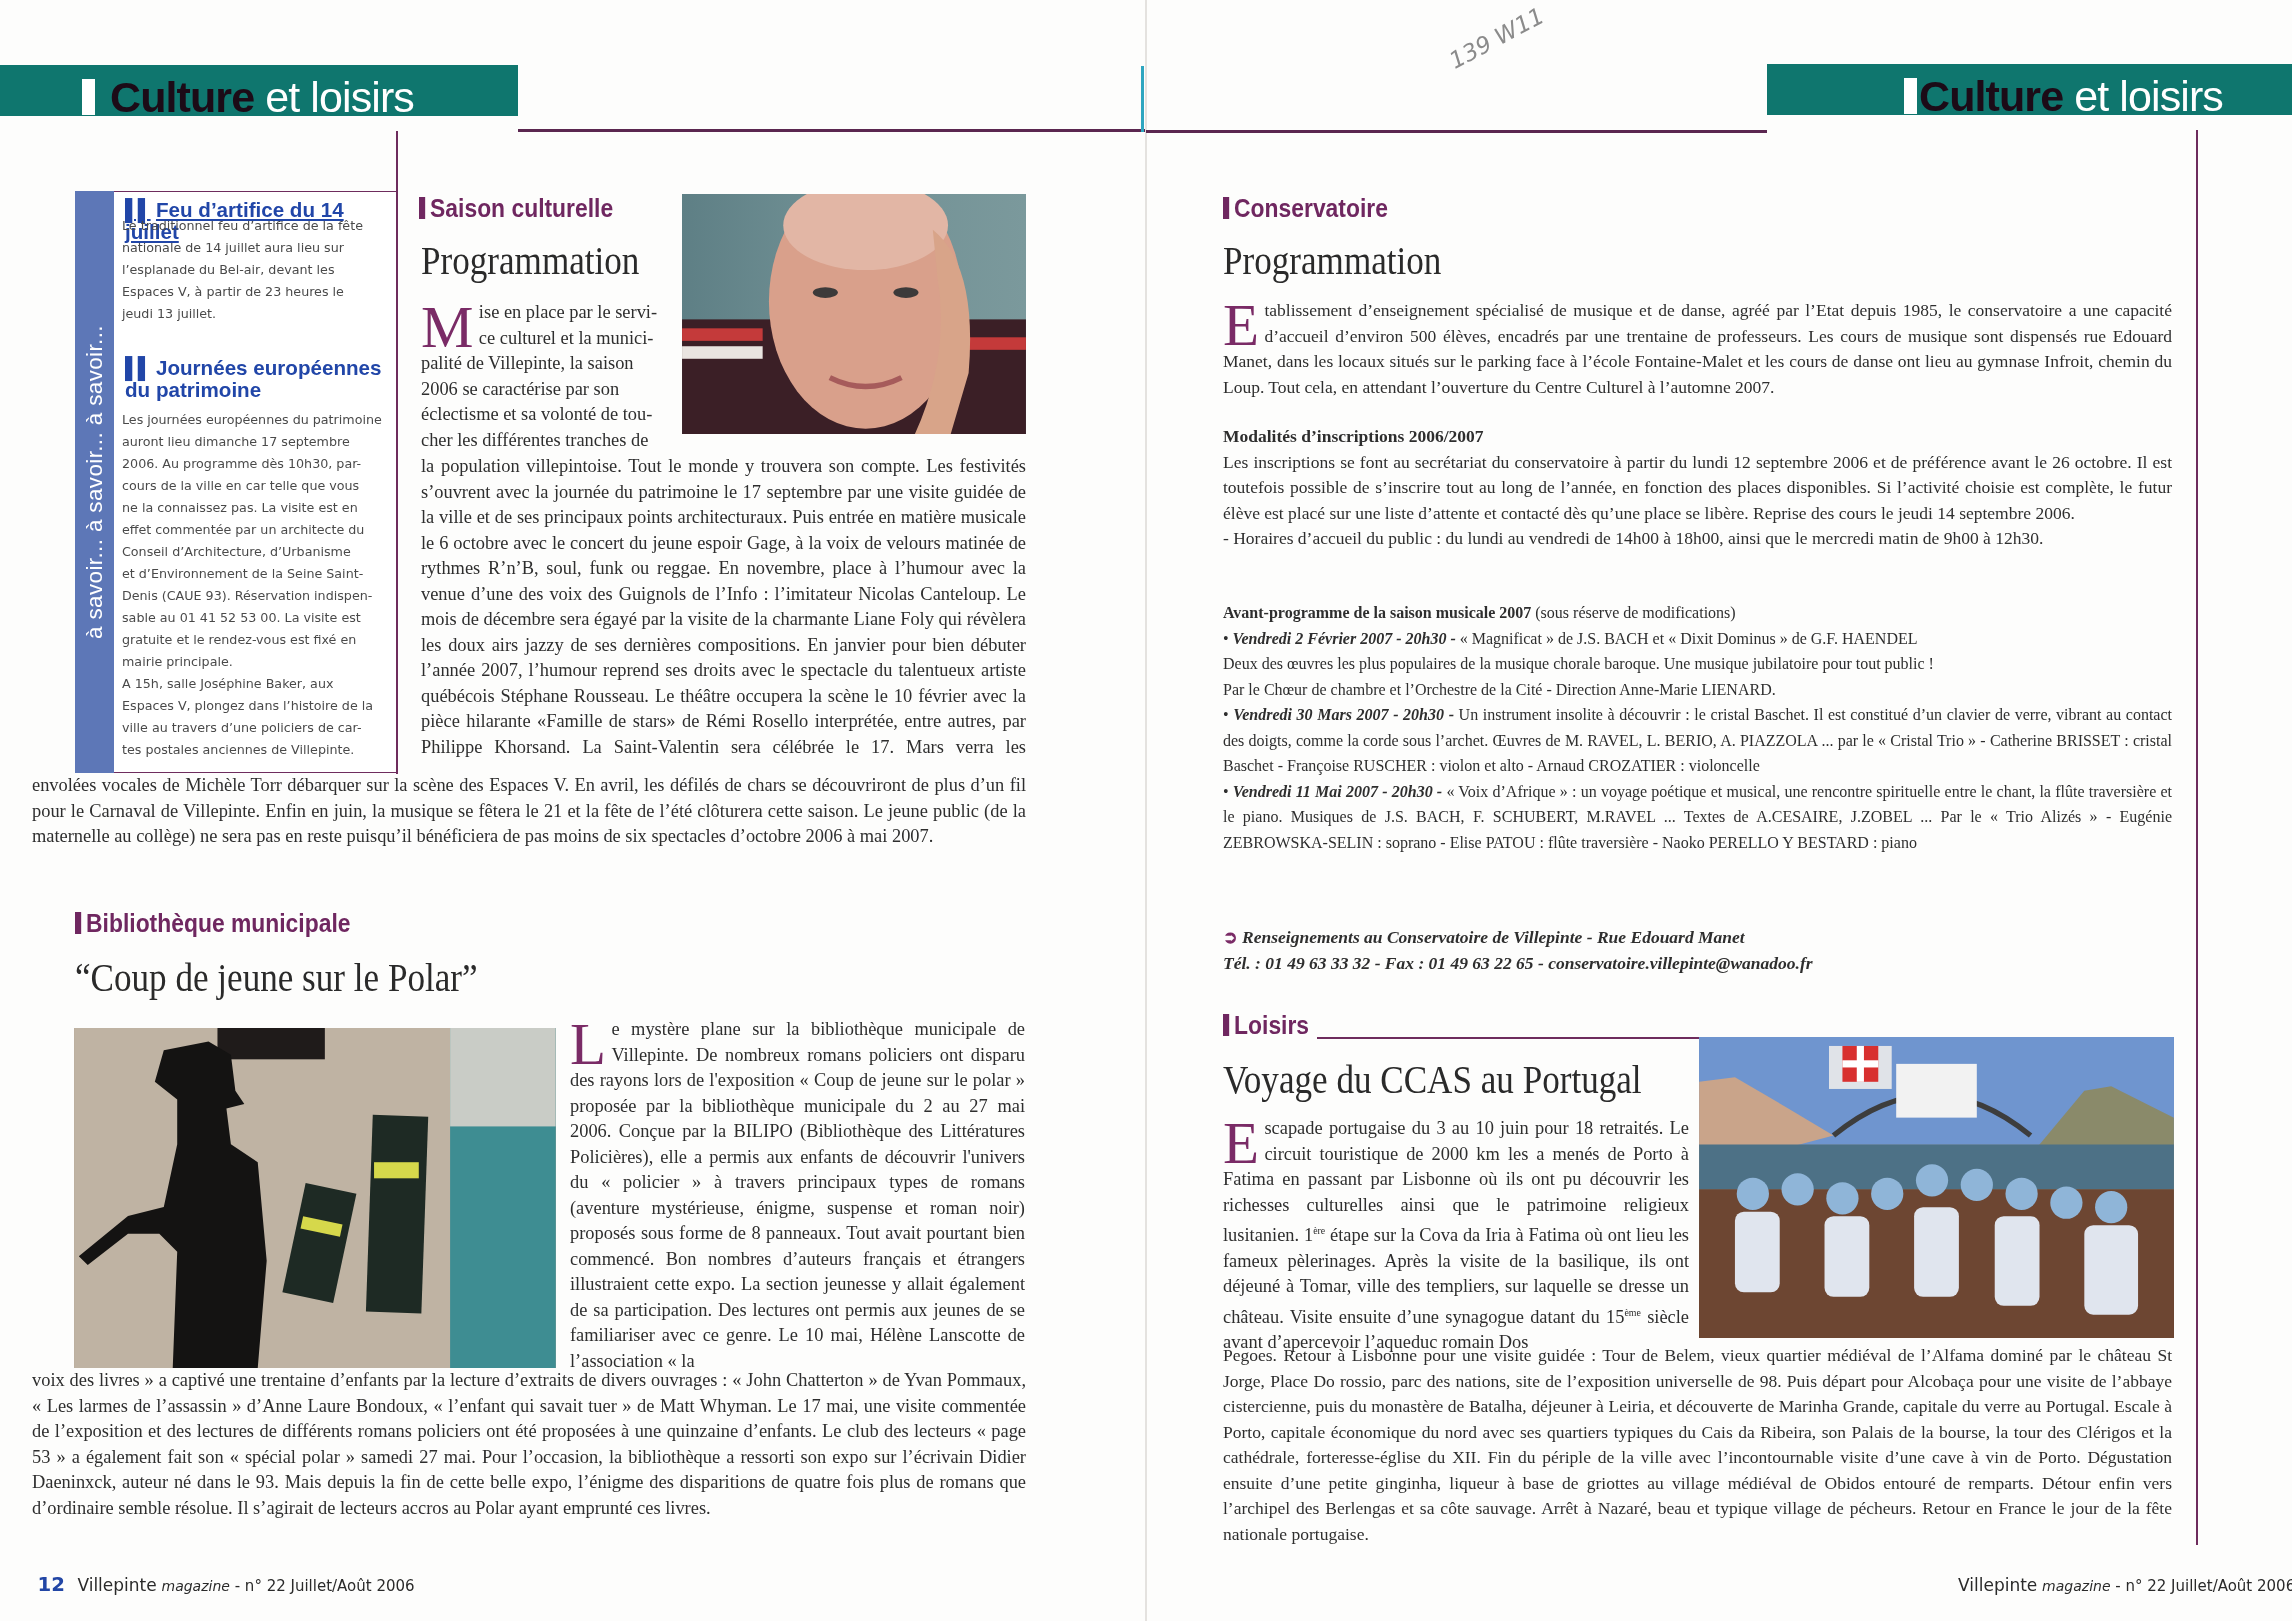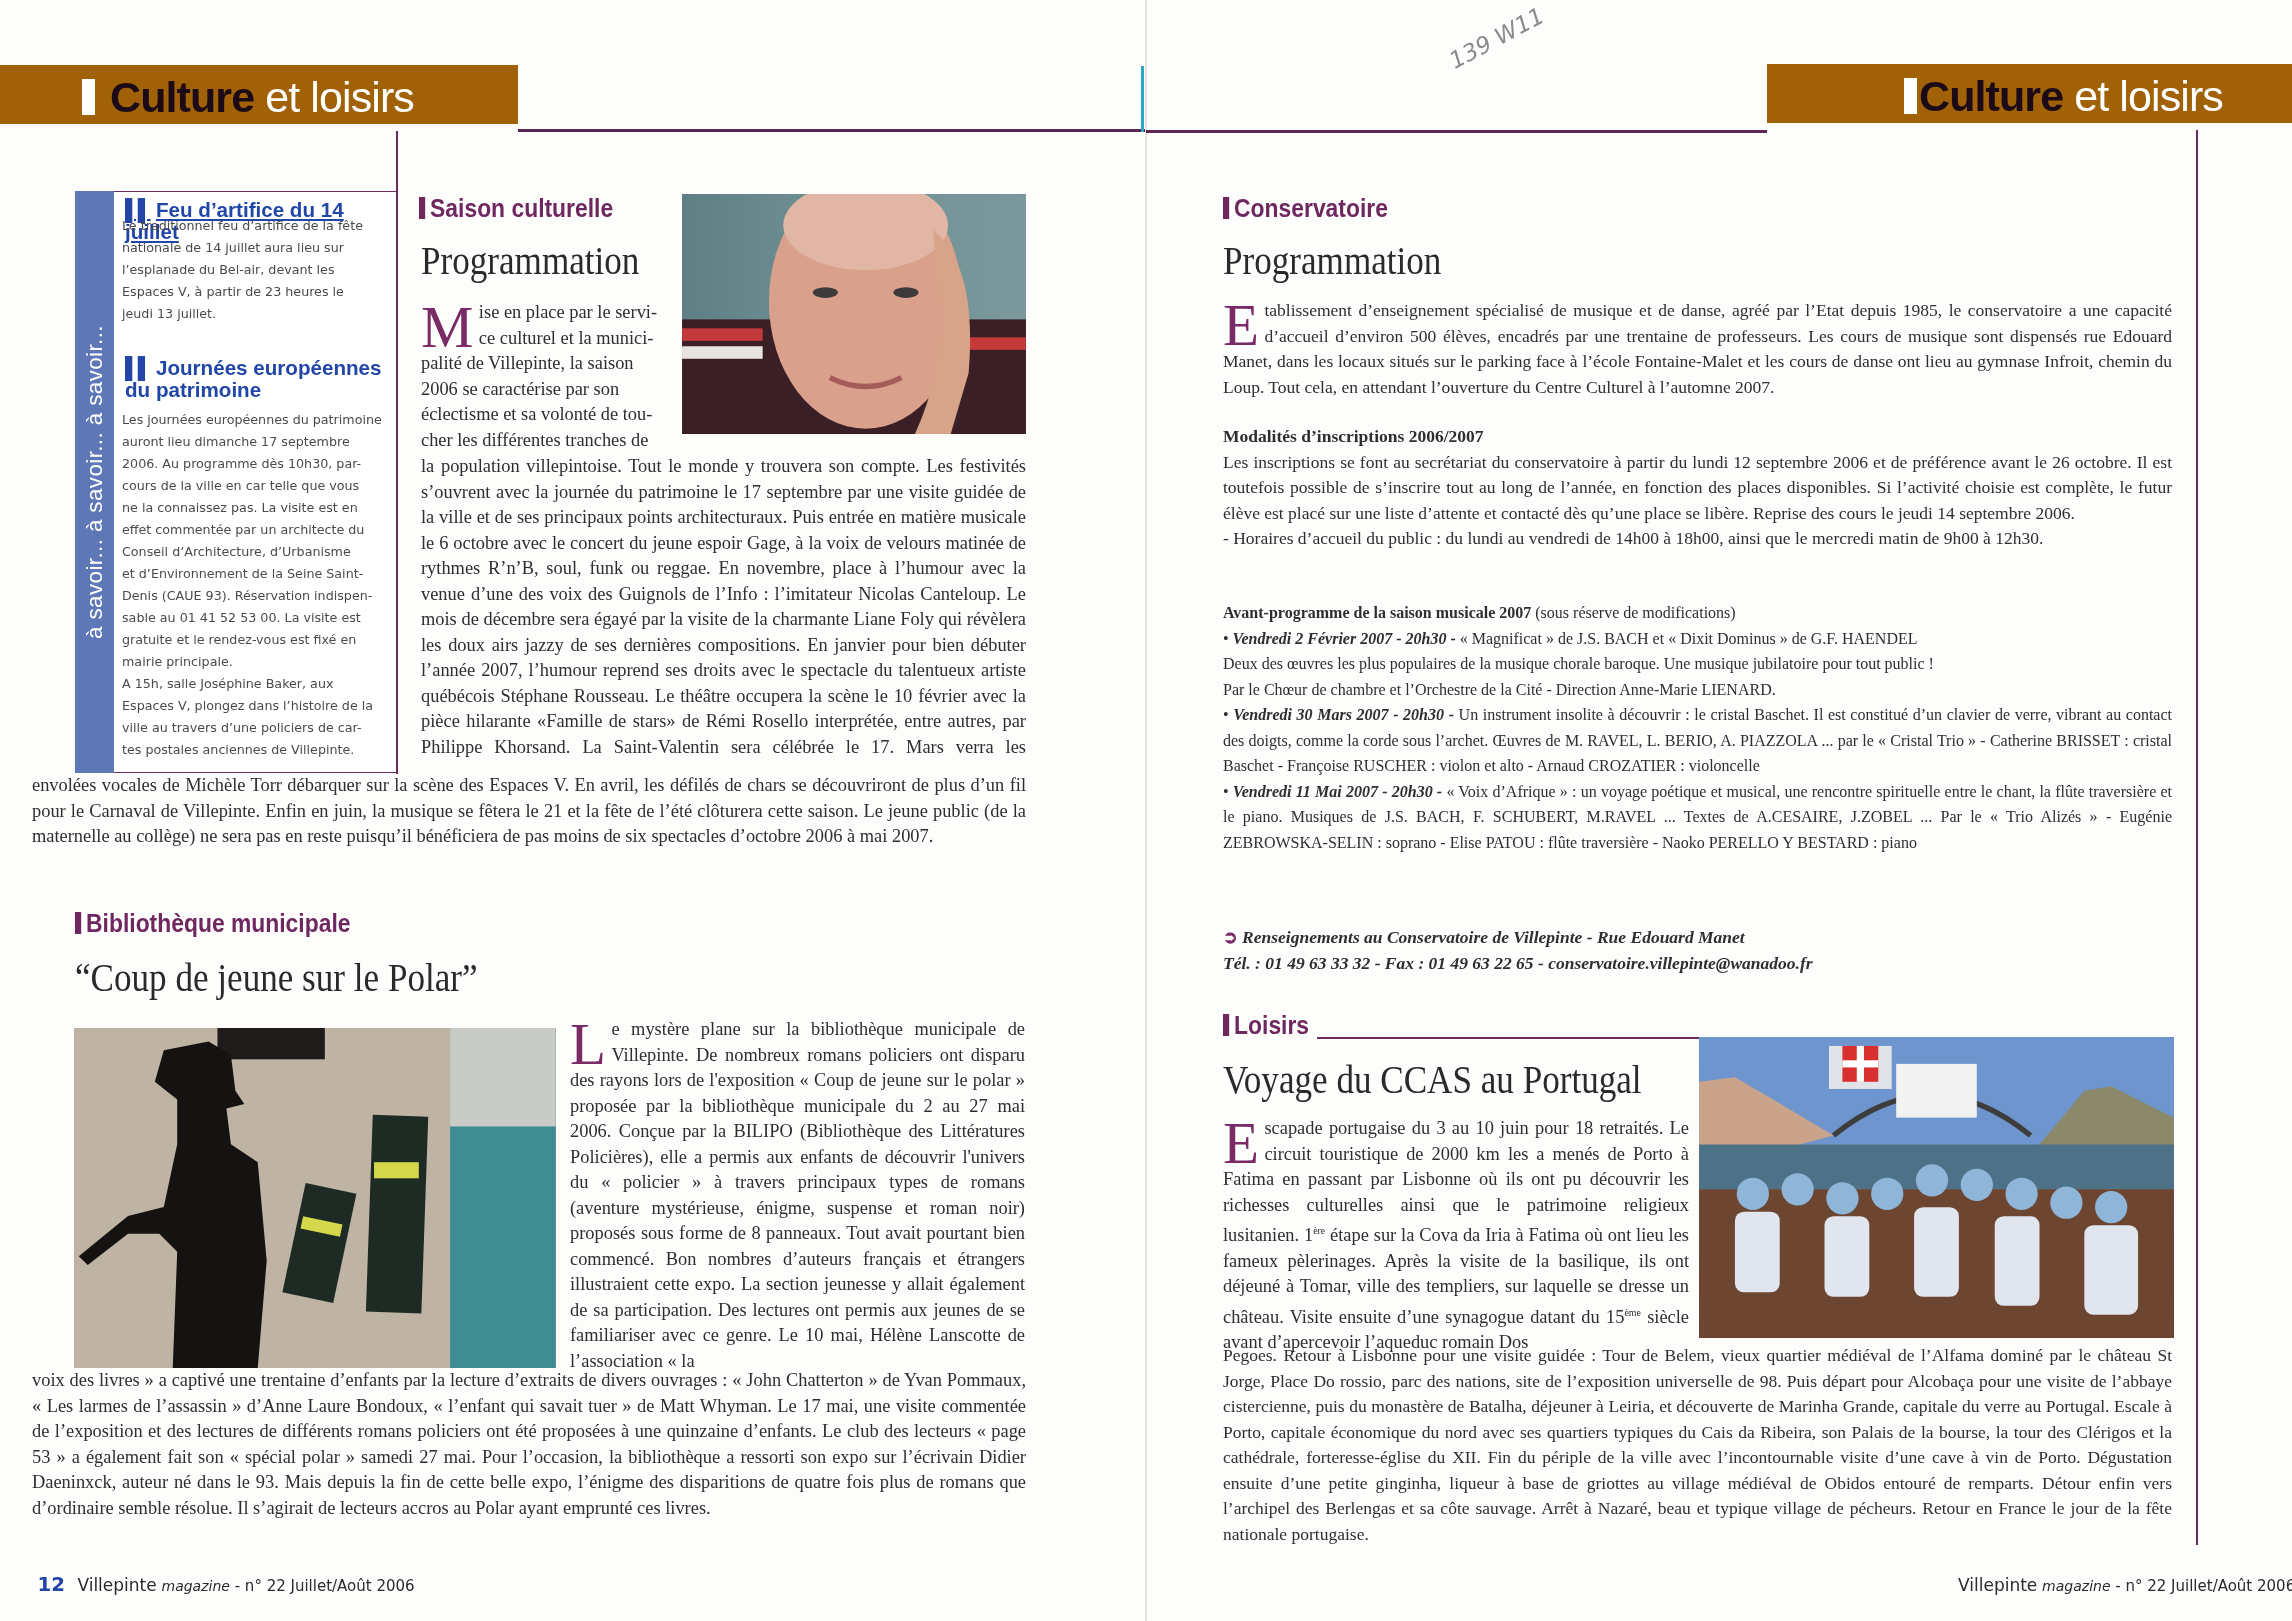--- a/index.html
+++ b/index.html
@@ -2,21 +2,21 @@
 <html style="font-size:14.3px"><head>
 <meta charset="utf-8">
 <style>
   * { box-sizing: border-box; margin: 0; padding: 0; }
   html, body { width: 2293px; height: 1621px; background: #fdfdfc; overflow: hidden; }
   body { position: relative; font-family: "Liberation Serif", serif; color: #2a2a2a; }
 
   .abs { position: absolute; }
 
   
-  .band { position: absolute; background: #a16207; height: 59px; }
+  .band { position: absolute; background: #0f766e; height: 51px; }
   .band .bar { position: absolute; top: 14.3px; width: 13.4px; height: 36px; background: #ffffff; }
   .band .title { position: absolute; top: 5.4px; font-family: "Liberation Sans", sans-serif; font-size: 43px; letter-spacing: -0.9px; white-space: nowrap; line-height: 54px; }
   .band .title .strong { color: #1c0b17; font-weight: bold; }
   .band .title .light { color: #ffffff; font-weight: normal; }
 
   .rule-h { position: absolute; height: 2.7px; background: #5b2750; }
   .rule-v { position: absolute; width: 1.8px; background: #6e2c5d; }
 
   
   .sidebar-box { position: absolute; left: 75px; top: 191px; width: 322px; height: 582px; border: 1.8px solid #6e2c5d; border-left: none; background: #fff; }

